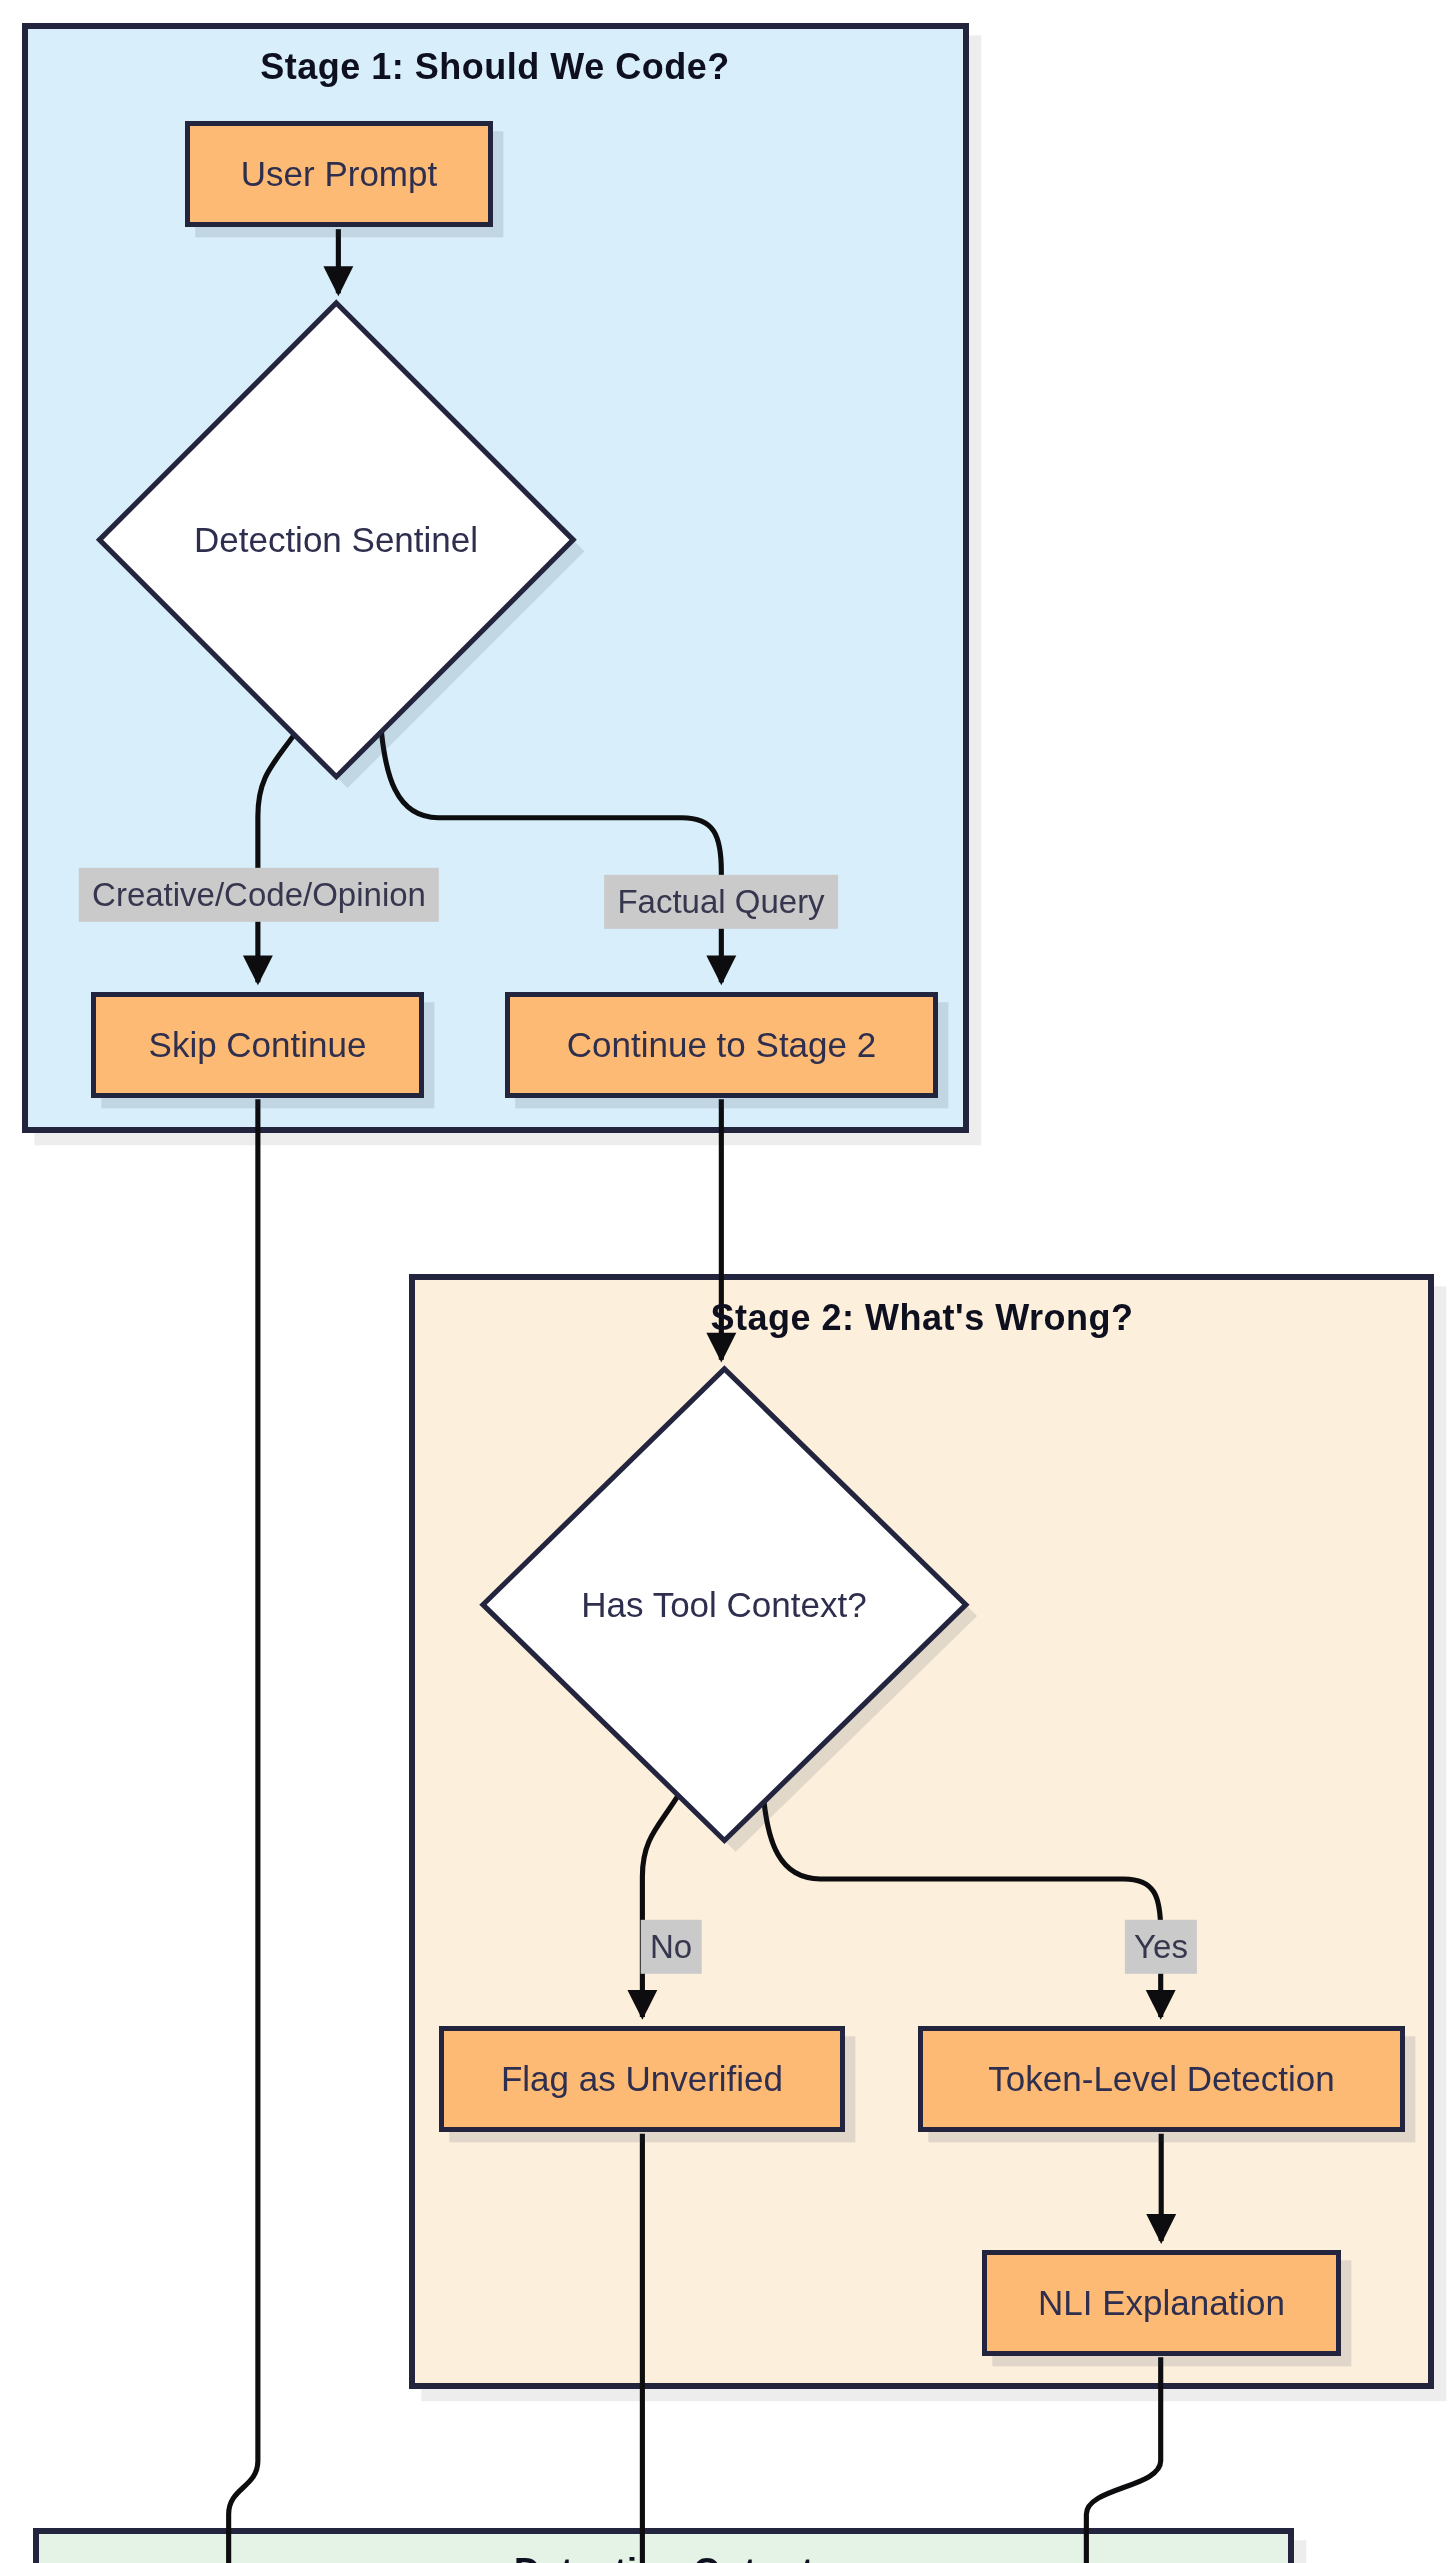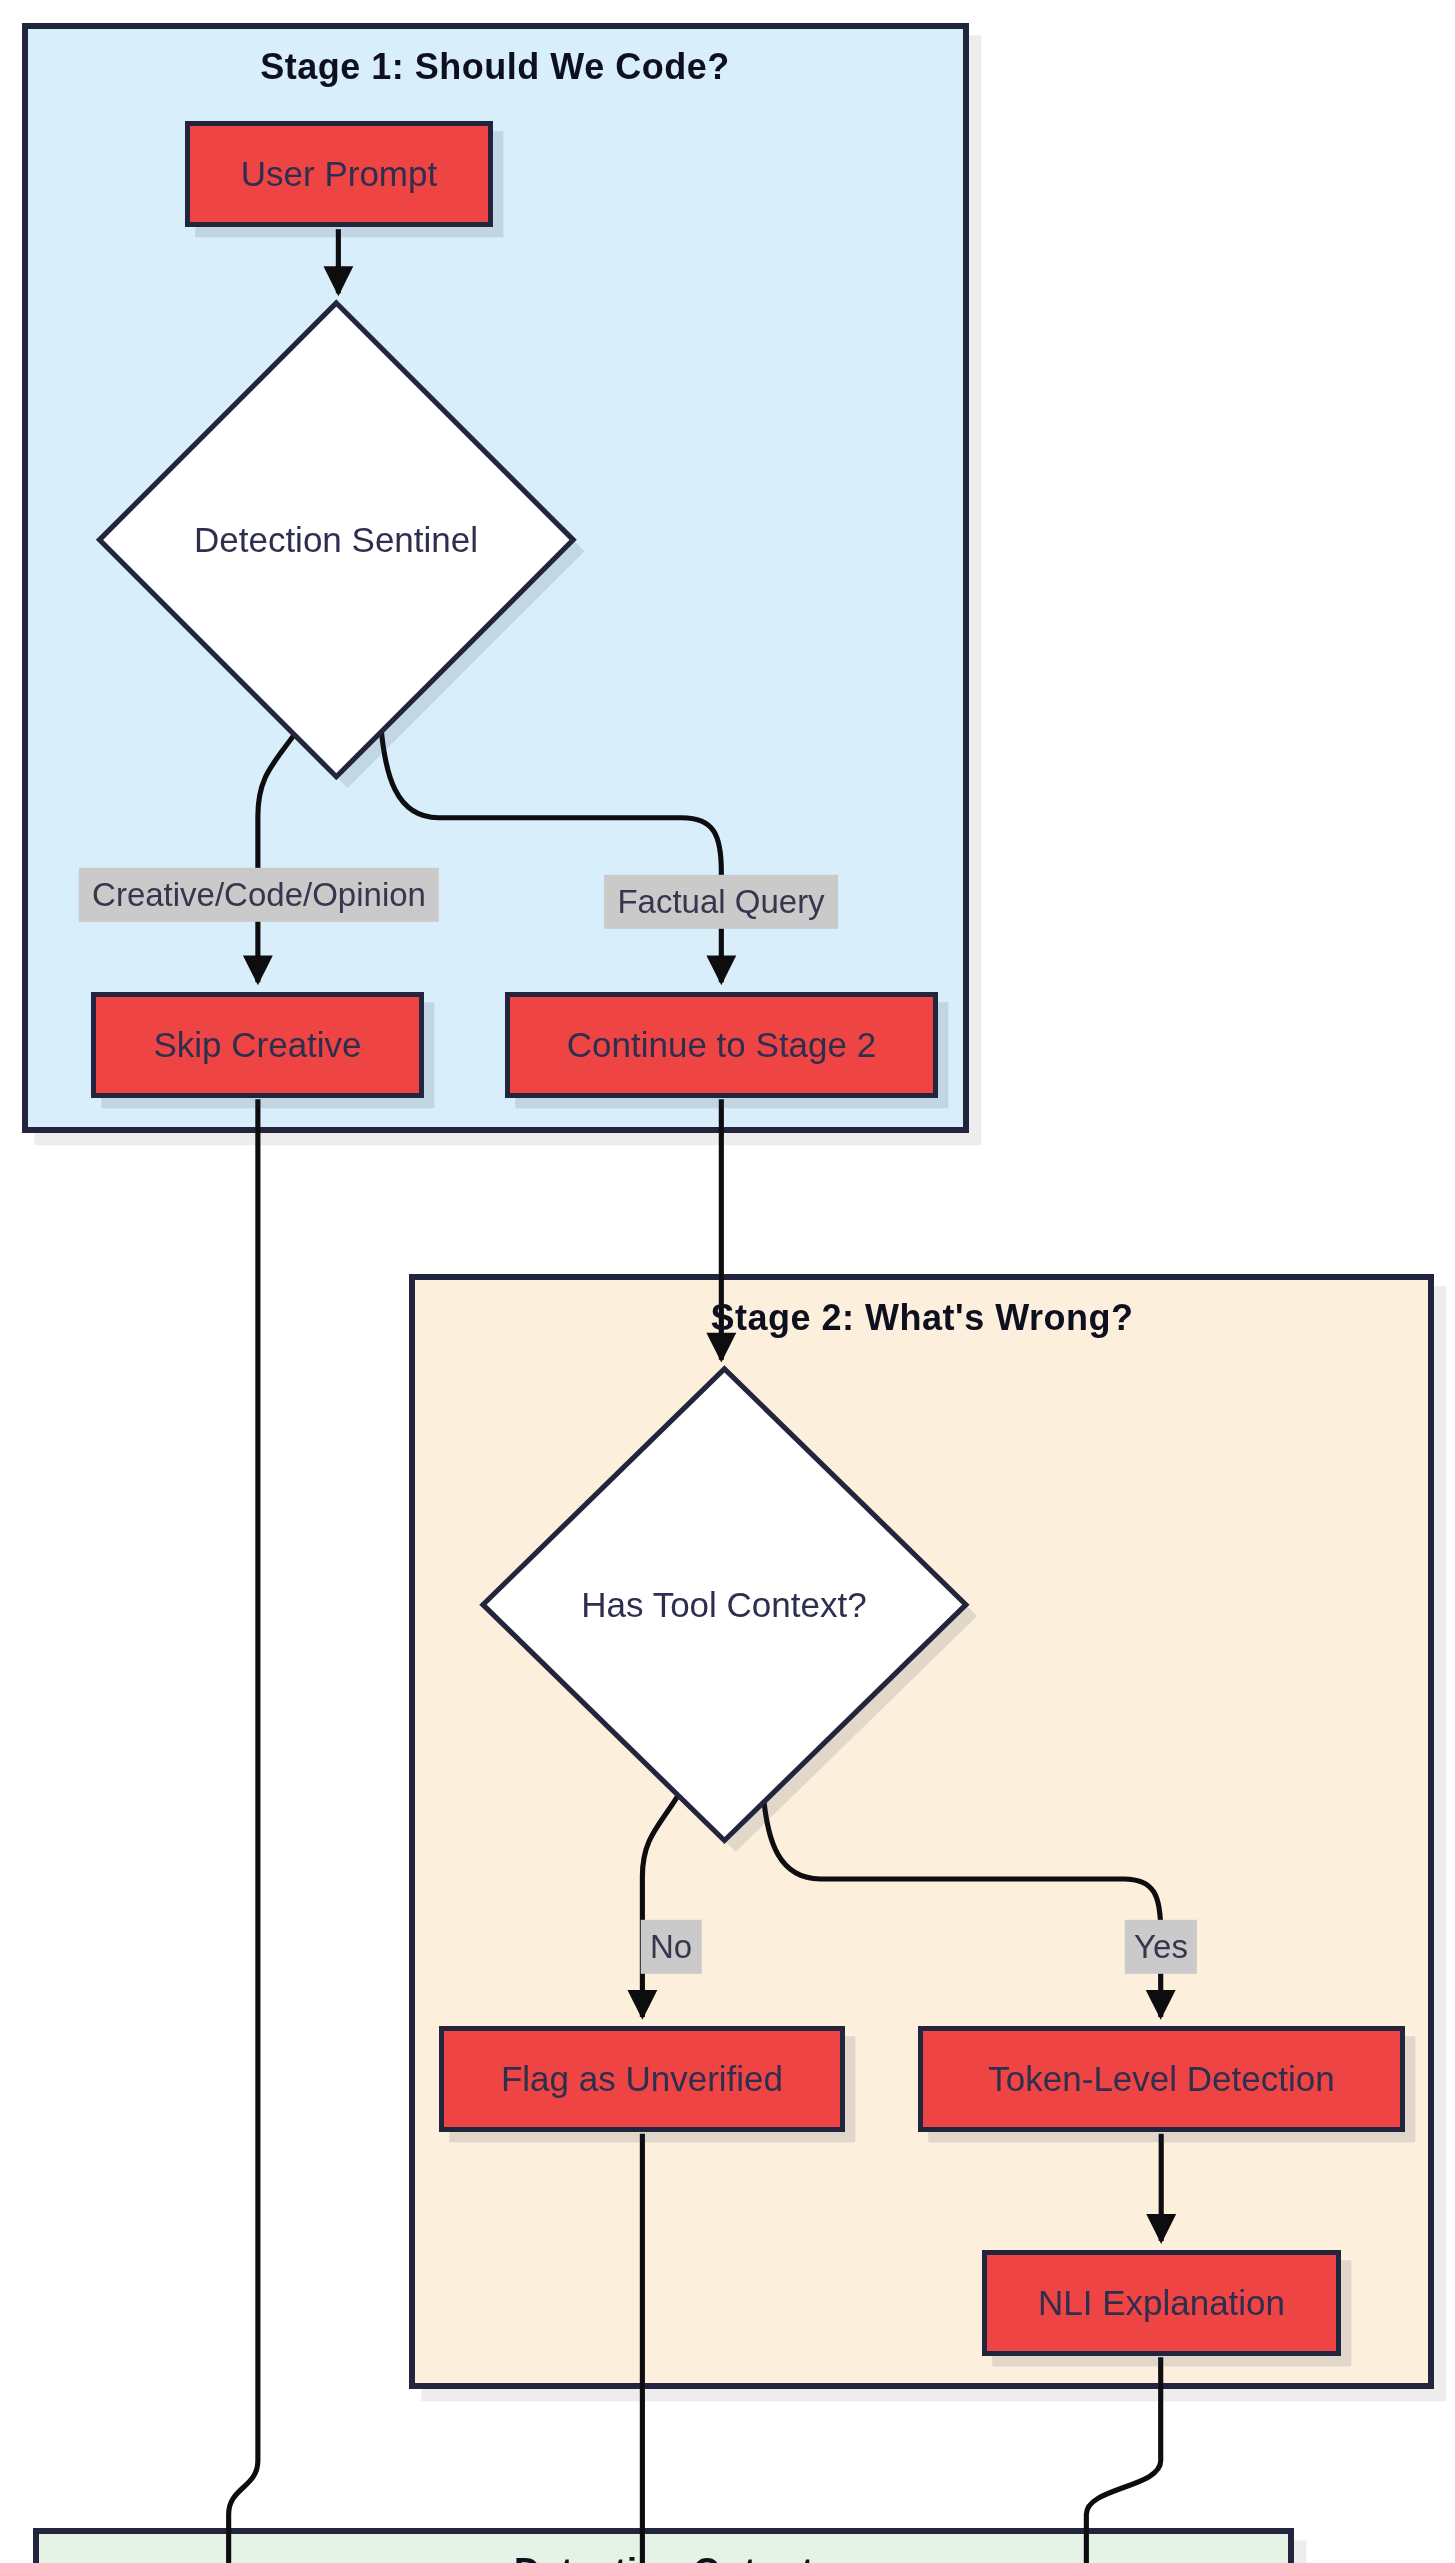--- a/index.html
+++ b/index.html
@@ -19,21 +19,21 @@
   .ct-s2{left:922px;top:1318px;}
   .ct-out{left:664px;top:2572px;}
 
   
   svg.edges{position:absolute;left:0;top:0;z-index:2;pointer-events:none;}
   .edge{stroke:#0d0d0f;stroke-width:10;fill:none;}
   .diamond{fill:#ffffff;stroke:#23243e;stroke-width:10;}
   .dshadow{fill:rgba(40,50,75,0.12);stroke:none;}
 
   
-  .node{position:absolute;box-sizing:border-box;background:#ef4444;border:5.1px solid #23243e;
+  .node{position:absolute;box-sizing:border-box;background:#fdba74;border:5.1px solid #23243e;
         display:flex;align-items:center;justify-content:center;text-align:center;
         font-size:35px;font-weight:500;color:#2e2e4e;white-space:nowrap;
         box-shadow:10.3px 10.3px 0 rgba(40,50,75,0.13);z-index:3;}
 
   .n-user{left:185px;top:121px;width:308px;height:106px;}
   .n-skip{left:91px;top:992px;width:333px;height:106px;}
   .n-cont{left:505px;top:992px;width:433px;height:106px;}
   .n-flag{left:439px;top:2026px;width:406px;height:106px;}
   .n-token{left:918px;top:2026px;width:487px;height:106px;}
   .n-nli{left:982px;top:2250px;width:359px;height:106px;}
@@ -84,21 +84,21 @@
     <polygon class="diamond" points="656,591 1118,1053 656,1515 194,1053"></polygon>
     <polygon class="dshadow" points="1435,2692 1906,3152 1435,3612 964,3152"></polygon>
     <polygon class="diamond" points="1413,2670 1884,3130 1413,3590 942,3130"></polygon>
   </svg>
 
   <div class="cluster-title ct-s1">Stage 1: Should We Code?</div>
   <div class="cluster-title ct-s2">Stage 2: What's Wrong?</div>
   <div class="cluster-title ct-out">Detection Output</div>
 
   <div class="node n-user">User Prompt</div>
-  <div class="node n-skip">Skip Creative</div>
+  <div class="node n-skip">Skip Continue</div>
   <div class="node n-cont">Continue to Stage 2</div>
   <div class="node n-flag">Flag as Unverified</div>
   <div class="node n-token">Token-Level Detection</div>
   <div class="node n-nli">NLI Explanation</div>
 
   <div class="dlabel dl-1">Detection Sentinel</div>
   <div class="dlabel dl-2">Has Tool Context?</div>
 
   <div class="elabel el-creative">Creative/Code/Opinion</div>
   <div class="elabel el-factual">Factual Query</div>

